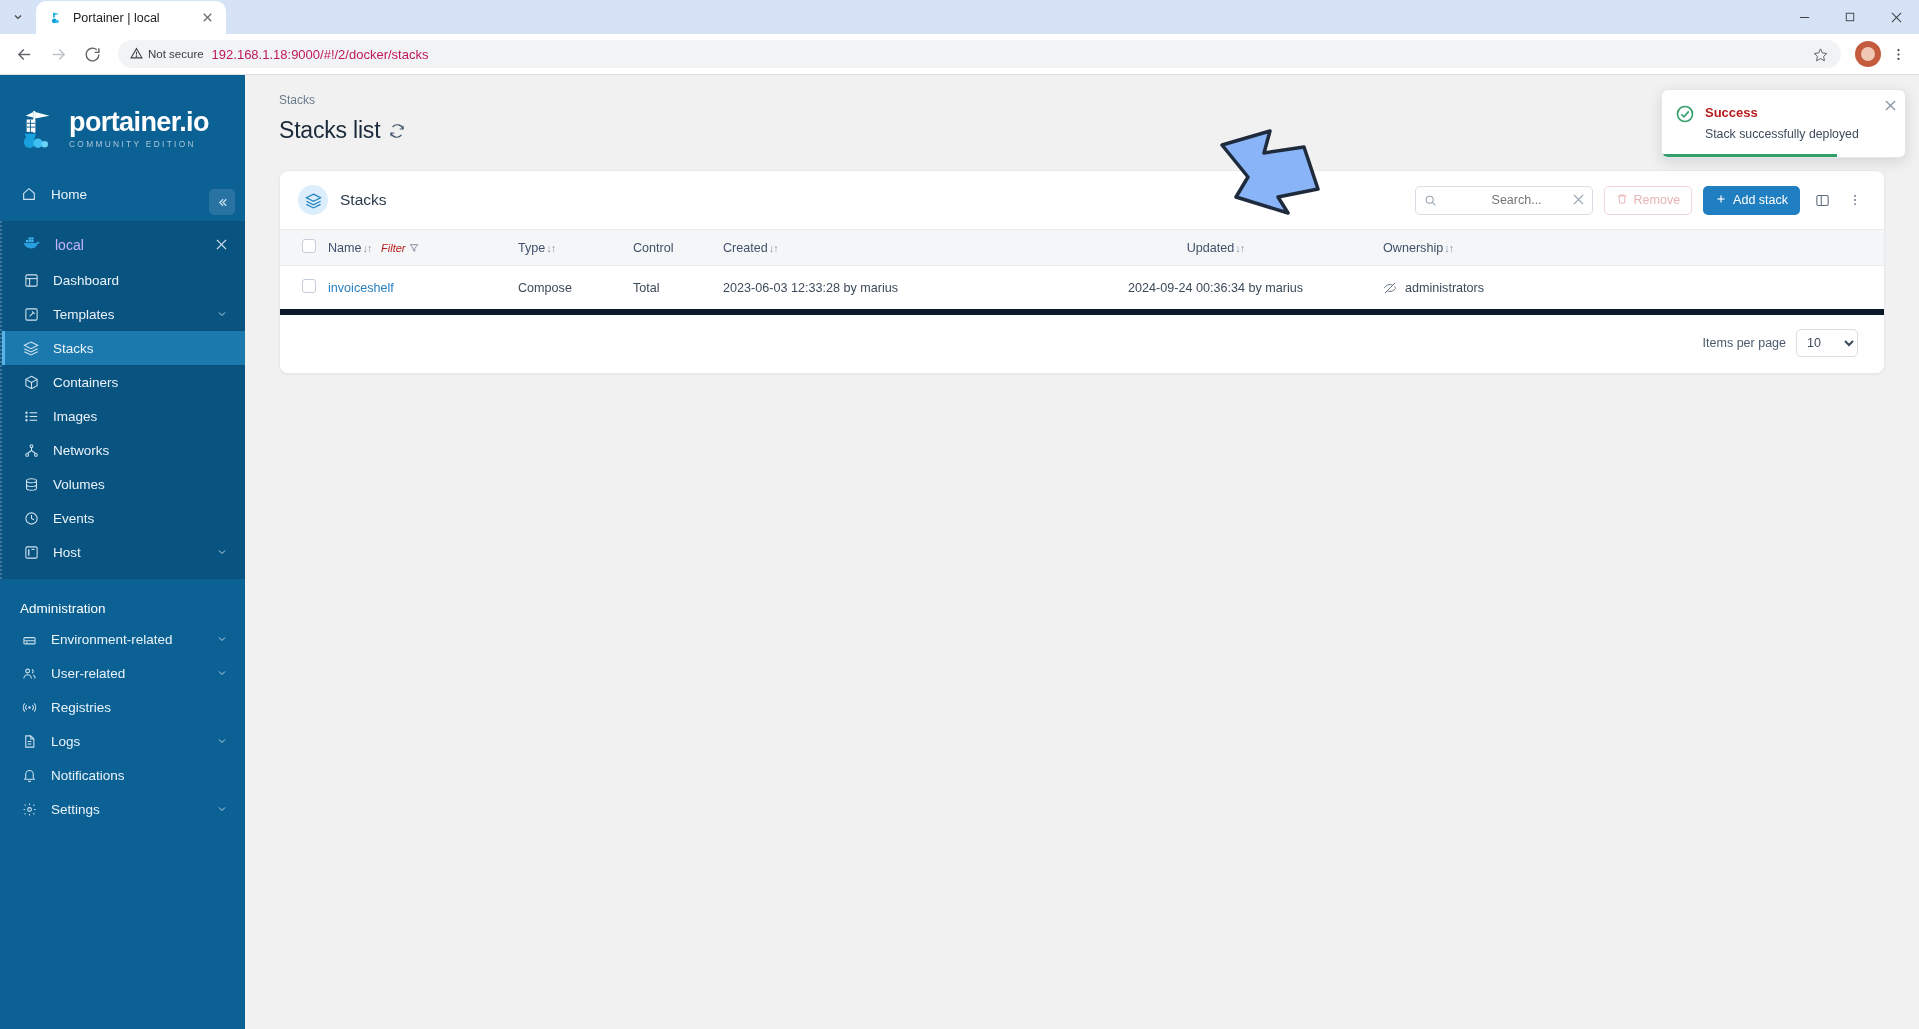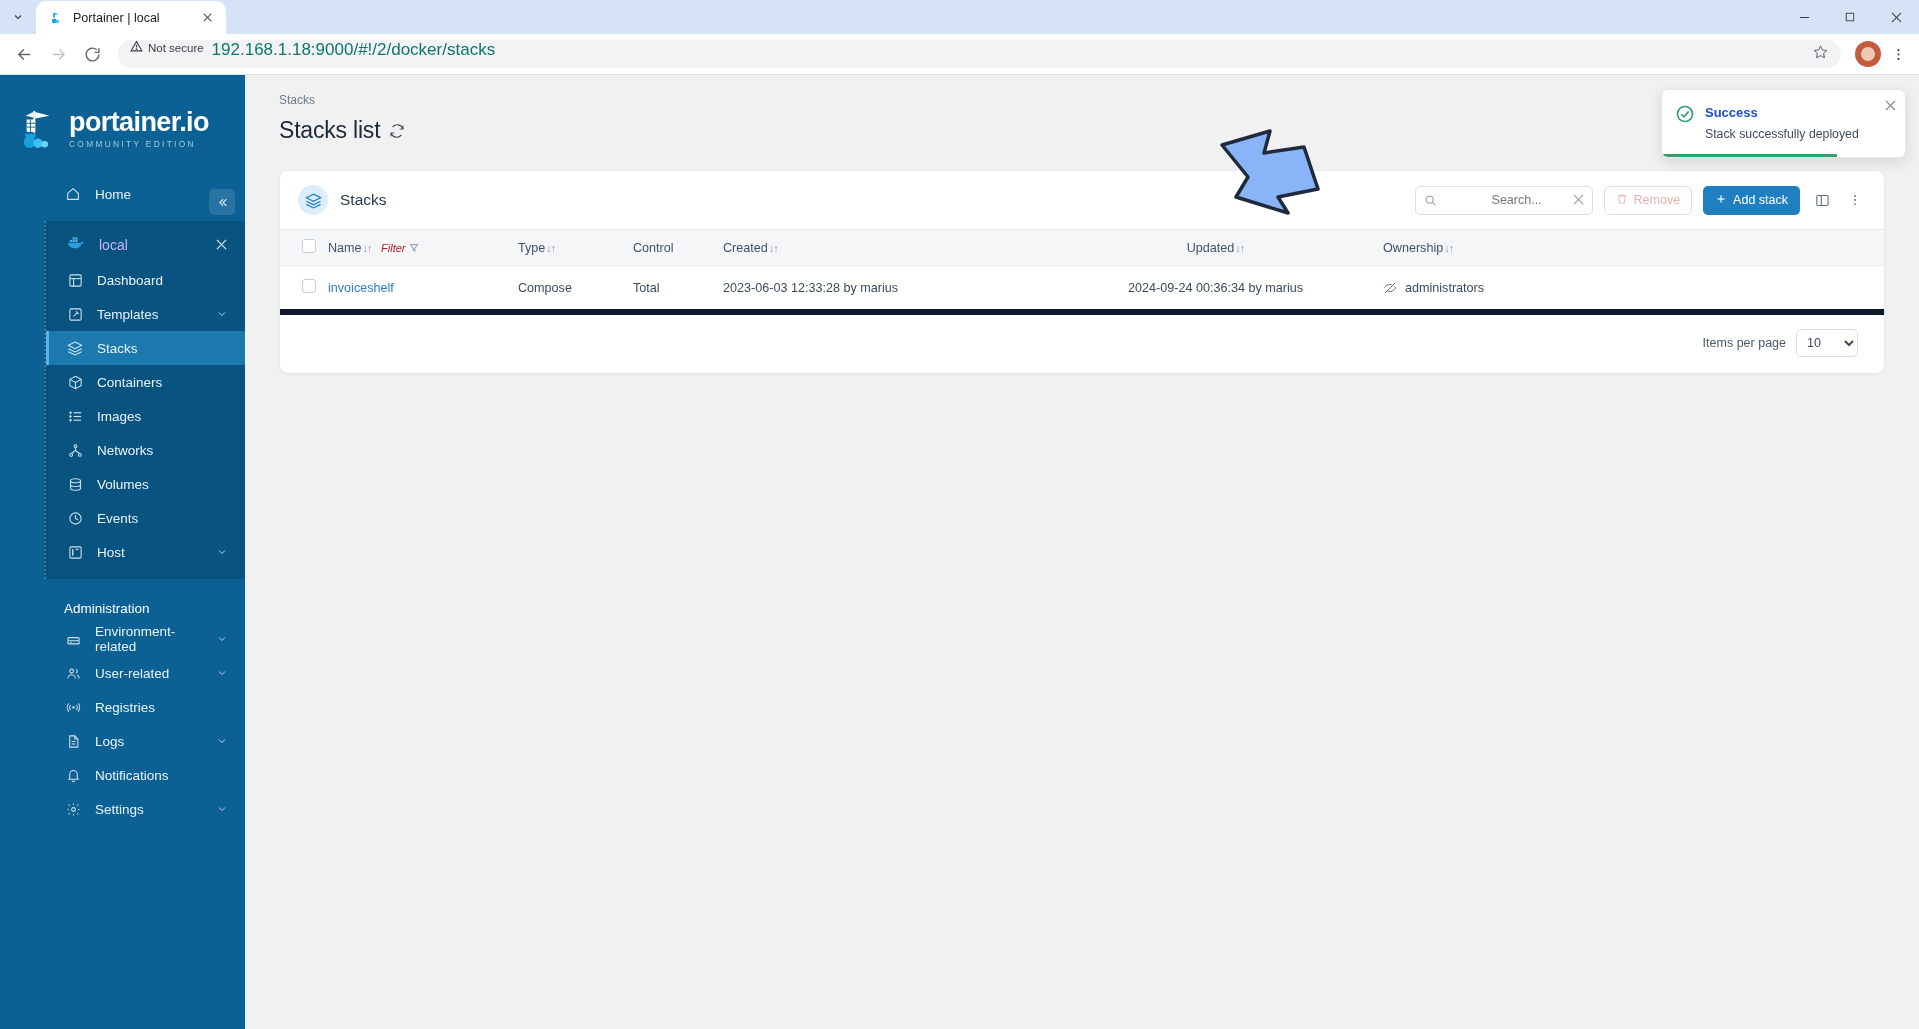--- a/index.html
+++ b/index.html
@@ -13,42 +13,42 @@
   .tab { height:33px; background:#fff; border-radius:10px 10px 0 0; display:flex; align-items:center; gap:9px; padding:0 10px 0 12px; min-width:190px; margin-left:4px; }
   .tab-fav { width:16px; height:16px; display:flex; align-items:center; justify-content:center; }
   .tab-title { font-size:12.5px; color:#202124; white-space:nowrap; overflow:hidden; }
   .tab-close { margin-left:auto; width:17px; height:17px; display:flex; align-items:center; justify-content:center; color:#5f6368; font-size:14px; border-radius:50%; }
   .win-ctl { position:absolute; right:0; top:0; height:34px; display:flex; align-items:center; }
   .win-btn { width:46px; height:34px; display:flex; align-items:center; justify-content:center; color:#3c4043; }
 
   .toolbar { height:40px; background:#fff; display:flex; align-items:center; padding:0 8px; gap:2px; }
   .nav-btn { width:32px; height:32px; display:flex; align-items:center; justify-content:center; color:#5f6368; border-radius:50%; }
   .nav-btn.disabled { color:#bdc1c6; }
-  .omnibox { flex:1; height:28px; background:#f1f3f4; border-radius:14px; display:flex; align-items:flex-start; padding:0 10px 0 12px; margin:0 8px; gap:8px; }
+  .omnibox { flex:1; height:28px; background:#f1f3f4; border-radius:14px; display:flex; align-items:center; padding:0 10px 0 12px; margin:0 8px; gap:8px; }
   .notsecure { display:flex; align-items:center; gap:5px; color:#3c4043; font-size:11.5px; white-space:nowrap; }
-  .omni-url { font-size:17px; color:#0f766e; white-space:nowrap; }
+  .omni-url { font-size:13px; color:#be185d; white-space:nowrap; }
   .omni-right { margin-left:auto; display:flex; align-items:center; gap:4px; }
   .star { width:22px; height:22px; display:flex; align-items:center; justify-content:center; color:#5f6368; }
   .avatar-btn { width:26px; height:26px; border-radius:50%; background:#c45b3f; display:flex; align-items:center; justify-content:center; margin-left:4px; }
   .avatar-inner { width:14px; height:14px; border-radius:50%; background:#f0c8b4; }
   .kebab { width:26px; height:26px; display:flex; align-items:center; justify-content:center; color:#3c4043; margin-left:2px; }
 
   
   .app { flex:1; display:flex; position:relative; background:#f1f1f1; border-top:1px solid #e0e0e0; }
 
   
   .sidebar { width:245px; background:#0b6094; color:#fff; display:flex; flex-direction:column; padding-top:22px; position:relative; }
   .collapse-btn { position:absolute; right:10px; top:114px; width:26px; height:26px; background:rgba(255,255,255,.12); border-radius:5px; display:flex; align-items:center; justify-content:center; font-size:13px; color:#cfe4f2; }
   .logo-wrap { display:flex; align-items:center; gap:11px; padding:0 0 0 20px; height:64px; }
   .logo-mark { width:38px; height:42px; flex:none; }
   .logo-text { display:flex; flex-direction:column; line-height:1; }
   .logo-name { font-size:27px; font-weight:700; letter-spacing:-.6px; color:#fff; }
   .logo-sub { font-size:8.3px; letter-spacing:2.35px; color:#a6c6dc; margin-top:4px; }
 
-  .nav-list { margin-top:16px;margin-left:44px; }
+  .nav-list { margin-top:16px; }
   .nav-item { display:flex; align-items:center; gap:13px; height:34px; padding-left:20px; font-size:13.5px; color:#eaf3f9; position:relative; }
   .nav-item .ico { width:18px; height:18px; display:flex; align-items:center; justify-content:center; flex:none; color:#cfe2ef; }
   .nav-item .chev { margin-left:auto; margin-right:17px; color:#bcd6e7; display:flex; align-items:center; }
 
   .env-block { margin-top:10px; background:rgba(0,0,0,.13); border-left:2px dotted rgba(255,255,255,.22); padding:6px 0 10px; }
   .env-head { display:flex; align-items:center; gap:13px; height:36px; padding-left:20px; font-size:14px; color:#c4b5fd; }
   .env-head .docker { width:20px; height:20px; flex:none; }
   .env-close { margin-left:auto; margin-right:18px; font-size:13px; color:#cfe2ef; }
   .nav-item.active { background:#1c79ad; }
   .nav-item.active::before { content:""; position:absolute; left:0; top:0; bottom:0; width:3px; background:#57b3e8; }
@@ -98,21 +98,21 @@
   .owner-ico { color:#5c6b7d; display:flex; }
 
   .table-foot { display:flex; align-items:center; justify-content:flex-end; gap:10px; padding:14px 26px 16px; }
   .ipp-label { font-size:12.5px; color:#4b5a6b; }
   .ipp-select { width:62px; height:28px; border:1px solid #d8dee6; border-radius:5px; font-size:12.5px; color:#3c4a5a; padding:0 6px; background:#fff; font-family:"Liberation Sans", sans-serif; }
 
   
   .toast { position:absolute; right:13px; top:14px; width:245px; background:#fff; border:1px solid #e4e8ec; border-radius:7px; box-shadow:0 4px 14px rgba(20,30,45,.13); padding:13px 14px 14px 13px; display:flex; gap:10px; overflow:hidden; }
   .toast::after { content:""; position:absolute; left:0; bottom:0; height:3px; width:72%; background:#31a06a; }
   .toast-ico { color:#31a06a; flex:none; margin-top:1px; }
-  .toast-title { font-size:13px; color:#1d4ed8; font-weight:700; }
+  .toast-title { font-size:13px; color:#b91c1c; font-weight:700; }
   .toast-msg { font-size:12.3px; color:#3f4d5c; margin-top:5px; line-height:1.35; }
   .toast-close { position:absolute; right:9px; top:9px; color:#8c98a5; font-size:13px; }
 
   
   .arrow { position:absolute; left:1218px; top:52px; pointer-events:none; }
 </style>
 </head>
 <body>
 
 <div class="browser">

